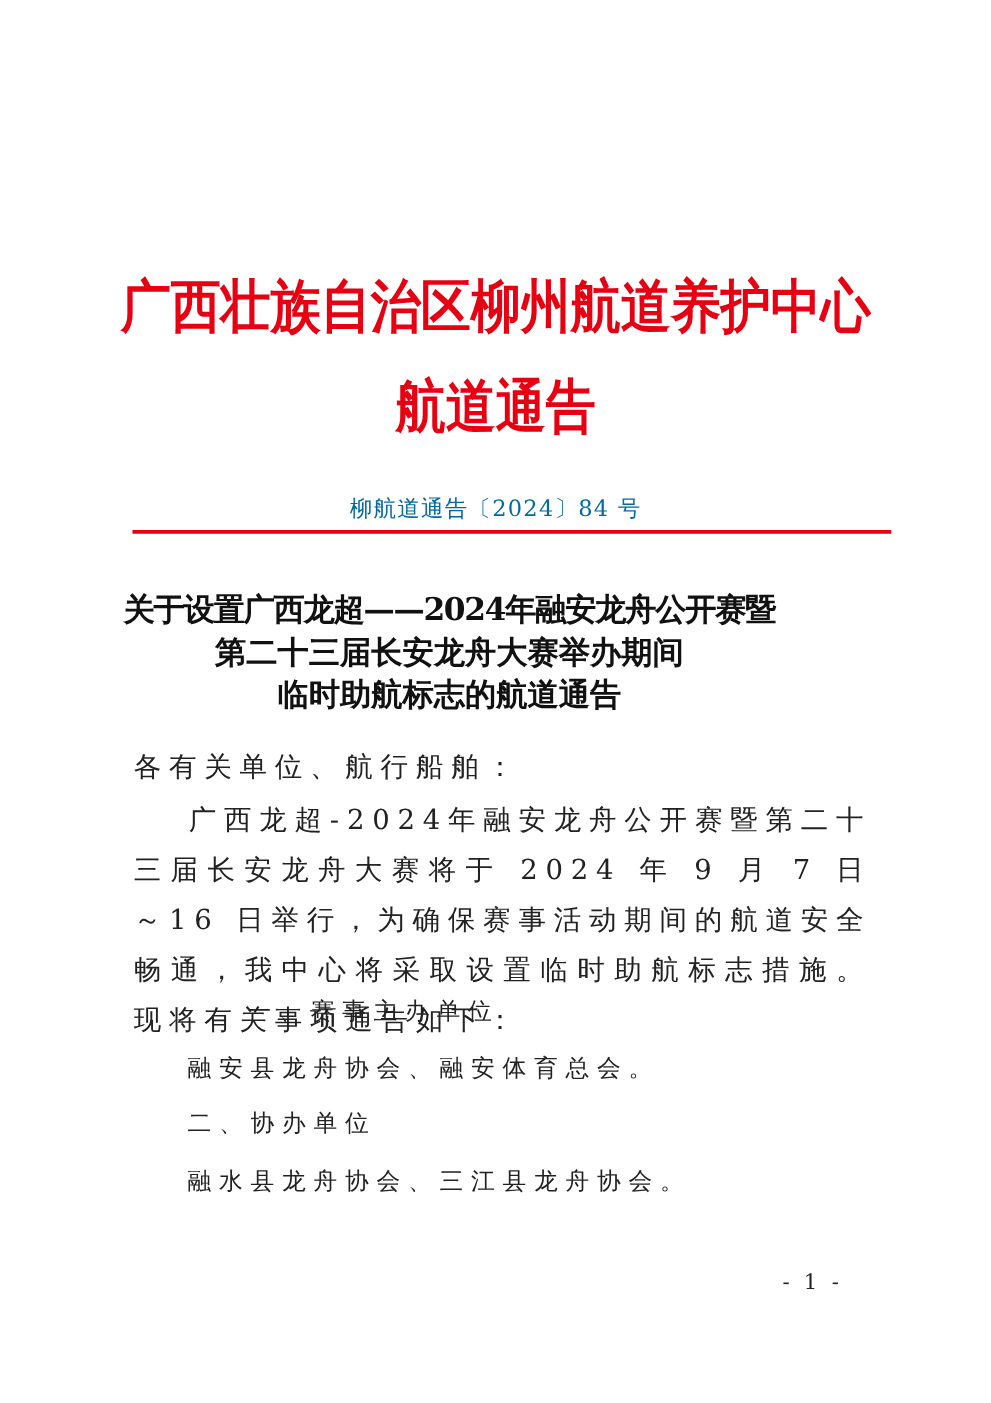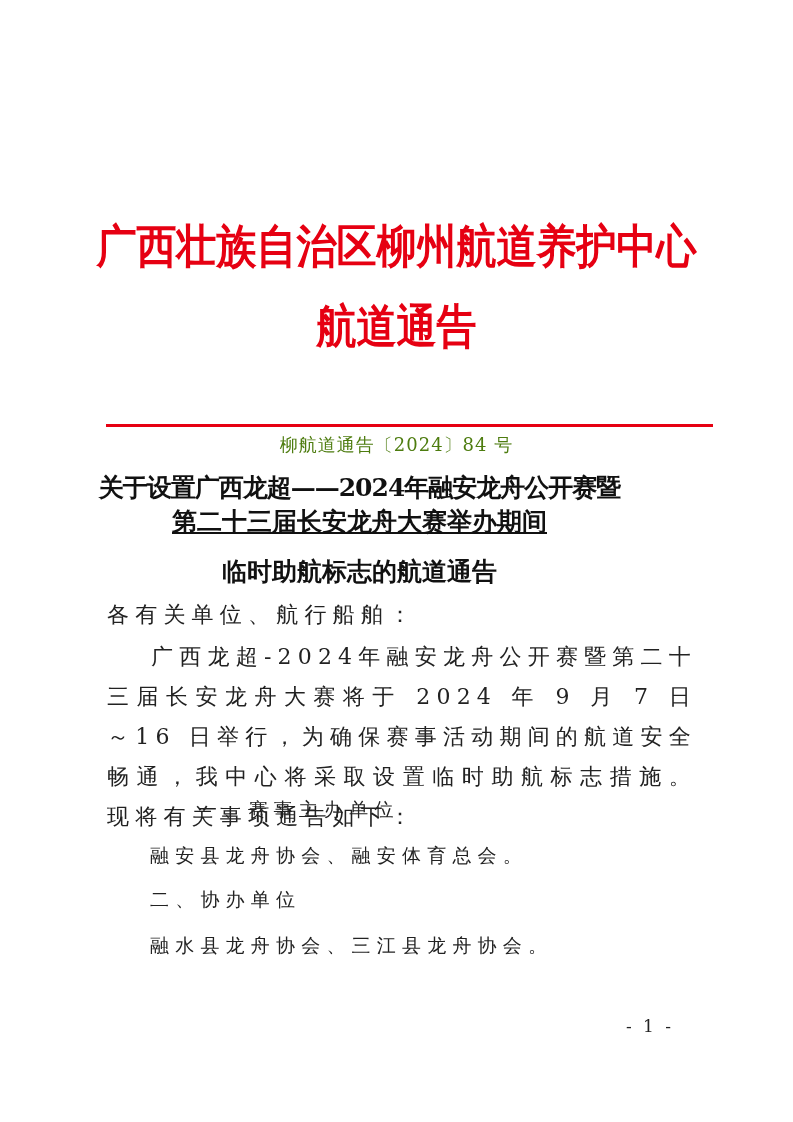--- a/index.html
+++ b/index.html
@@ -9,35 +9,35 @@
     .org-title {
       position: absolute; left: 0; width: 793px; text-align: center;
       color: #e60012; font-family: "DejaVu Serif", "Liberation Serif", serif;
       font-weight: bold; letter-spacing: 0px; white-space: nowrap;
     }
     .org-line1 { top: 218px; font-size: 40px; line-height: 56px; transform: scaleY(1.15); transform-origin: center; }
     .org-line2 { top: 298px; font-size: 40px; line-height: 56px; transform: scaleY(1.15); transform-origin: center; }
 
     .doc-number {
       position: absolute; top: 396px; left: 0; width: 793px; text-align: center;
-      font-family: "DejaVu Serif", "Liberation Serif", serif; font-size: 18px; color: #4d7c0f;
-      line-height: 24px; letter-spacing: 1px; margin-top: 37px;
+      font-family: "DejaVu Serif", "Liberation Serif", serif; font-size: 18px; color: #0369a1;
+      line-height: 24px; letter-spacing: 1px;
     }
     .red-rule {
       position: absolute; top: 424px; left: 106px; width: 607px; height: 3px; background: #e60012;
     }
 
     .notice-title {
       position: absolute; left: 0; width: 719px; text-align: center;
       font-family: "DejaVu Serif", "Liberation Serif", serif; font-weight: bold;
       color: #111; font-size: 25px; line-height: 34px; white-space: nowrap;
     }
     .nt1 { top: 471px; letter-spacing: -1px; }
-    .nt2 { top: 505px; text-decoration: underline; }
-    .nt3 { top: 539px; margin-top: 16px; }
+    .nt2 { top: 505px; }
+    .nt3 { top: 539px; }
 
     .body-text {
       position: absolute; left: 107px; width: 590px;
       font-family: "DejaVu Serif", "Liberation Serif", serif; font-size: 22px;
       color: #222; line-height: 40px; letter-spacing: 6.2px;
     }
     .salutation { top: 595px; }
     .para1 { top: 637px; text-indent: 44px; text-align: justify; }
     .item { position: absolute; left: 150px; width: 560px;
       font-family: "DejaVu Serif", "Liberation Serif", serif; font-size: 19px;

